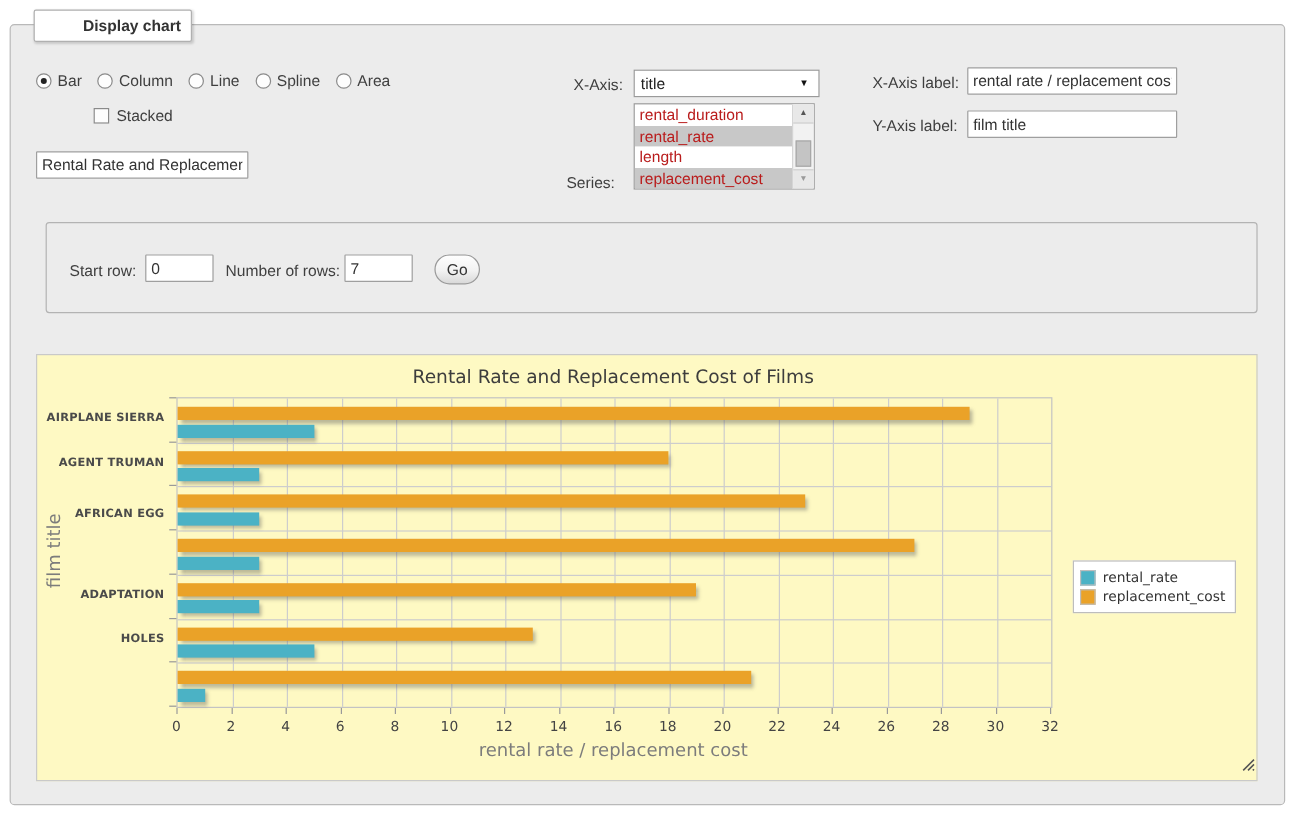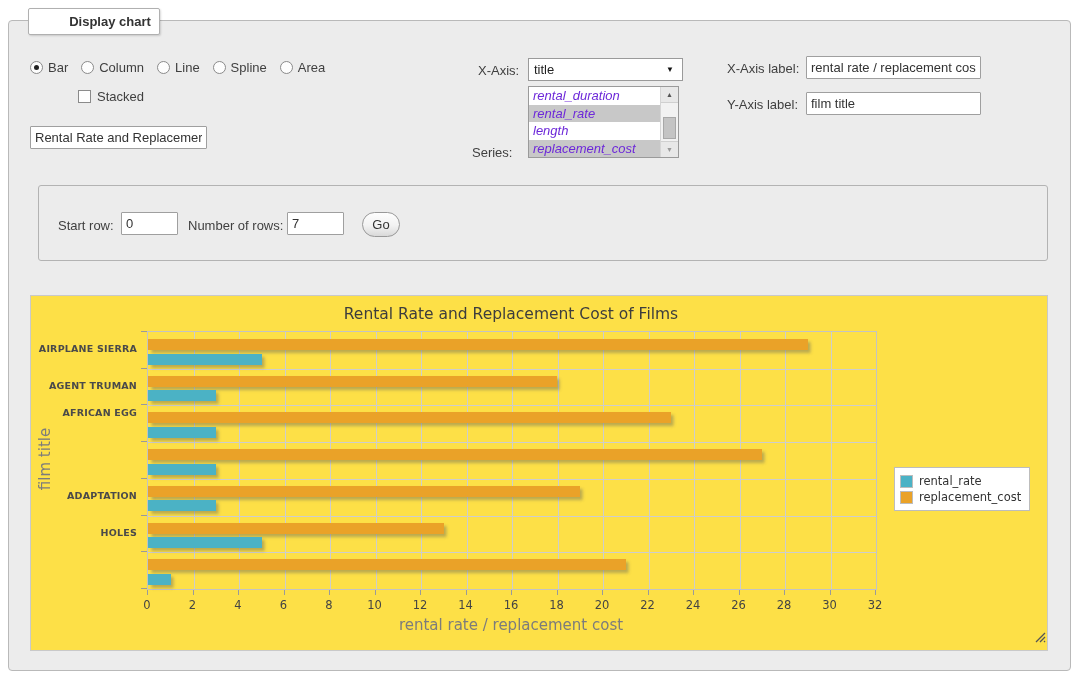--- a/index.html
+++ b/index.html
@@ -65,21 +65,21 @@
     padding-left:5px;color:#222;
   }
   .sel-arrow{position:absolute;right:8px;top:6px;font-size:8px;color:#111;}
 
   
   .listbox{
     left:528px;top:86px;width:151px;height:72px;box-sizing:border-box;
     background:#fff;border:1px solid #9a9a9a;display:flex;
   }
   .opts{flex:1;overflow:hidden;}
-  .opt{height:17.5px;line-height:17.5px;padding-left:4px;color:#6d28d9;white-space:nowrap;font-style:italic;}
+  .opt{height:17.5px;line-height:17.5px;padding-left:4px;color:#b91c1c;white-space:nowrap;}
   .opt.selected{background:#c8c8c8;}
   .sbar{width:17px;background:#f2f2f2;border-left:1px solid #d5d5d5;position:relative;}
   .sbtn{position:absolute;left:0;width:17px;height:15px;background:#e8e8e8;
         text-align:center;font-size:7px;color:#555;line-height:15px;}
   .sbtn.up{top:0;border-bottom:1px solid #d0d0d0;}
   .sbtn.down{bottom:0;border-top:1px solid #d0d0d0;color:#9a9a9a;}
   .sthumb{position:absolute;left:2px;top:30px;width:13px;height:22px;
           background:#c4c4c4;border:1px solid #a8a8a8;box-sizing:border-box;}
 
   
@@ -95,21 +95,21 @@
     left:362px;top:212px;width:38px;height:25px;box-sizing:border-box;
     border:1px solid #999;border-radius:13px;
     background:linear-gradient(#fefefe 0%,#f2f2f2 55%,#d9d9d9 100%);
     color:#333;font-size:13px;text-align:center;line-height:23px;
     font-family:"Liberation Sans", sans-serif;cursor:pointer;
   }
 
   
   .chart-container{
     left:30px;top:295px;width:1018px;height:356px;box-sizing:border-box;
-    background:#fde047;border:1px solid #c9c9c9;
+    background:#fef9c3;border:1px solid #c9c9c9;
     font-family:"DejaVu Sans", sans-serif;
   }
   .chart-title{
     left:116px;top:9px;width:728px;text-align:center;
     font-size:15.5px;color:#3d3d3d;
   }
   .plot{
     left:116px;top:35px;width:728px;height:257px;box-sizing:content-box;
     border:1px solid #c3c3c3;
   }
@@ -297,15 +297,15 @@
     <div class="ytick" style="left: 110px; top: 35px;"></div>
     <div class="ytick" style="left: 110px; top: 71.7143px;"></div>
     <div class="ytick" style="left: 110px; top: 108.429px;"></div>
     <div class="ytick" style="left: 110px; top: 145.143px;"></div>
     <div class="ytick" style="left: 110px; top: 181.857px;"></div>
     <div class="ytick" style="left: 110px; top: 218.571px;"></div>
     <div class="ytick" style="left: 110px; top: 255.286px;"></div>
     <div class="ytick" style="left: 110px; top: 292px;"></div>
     <div class="cat-label" style="width: 106px; top: 35px; height: 36.7143px; line-height: 36.7143px;">AIRPLANE SIERRA</div>
     <div class="cat-label" style="width: 106px; top: 71.7143px; height: 36.7143px; line-height: 36.7143px;">AGENT TRUMAN</div>
-    <div class="cat-label" style="width: 106px; top: 99px; height: 36.7143px; line-height: 36.7143px; text-align: right;">AFRICAN EGG</div>
+    <div class="cat-label" style="width: 106px; top: 115px; height: 36.7143px; line-height: 36.7143px; text-align: right;">AFRICAN EGG</div>
     <div class="cat-label" style="width: 106px; top: 181.857px; height: 36.7143px; line-height: 36.7143px;">ADAPTATION HOLES</div>
   </div>
 
 </body></html>

